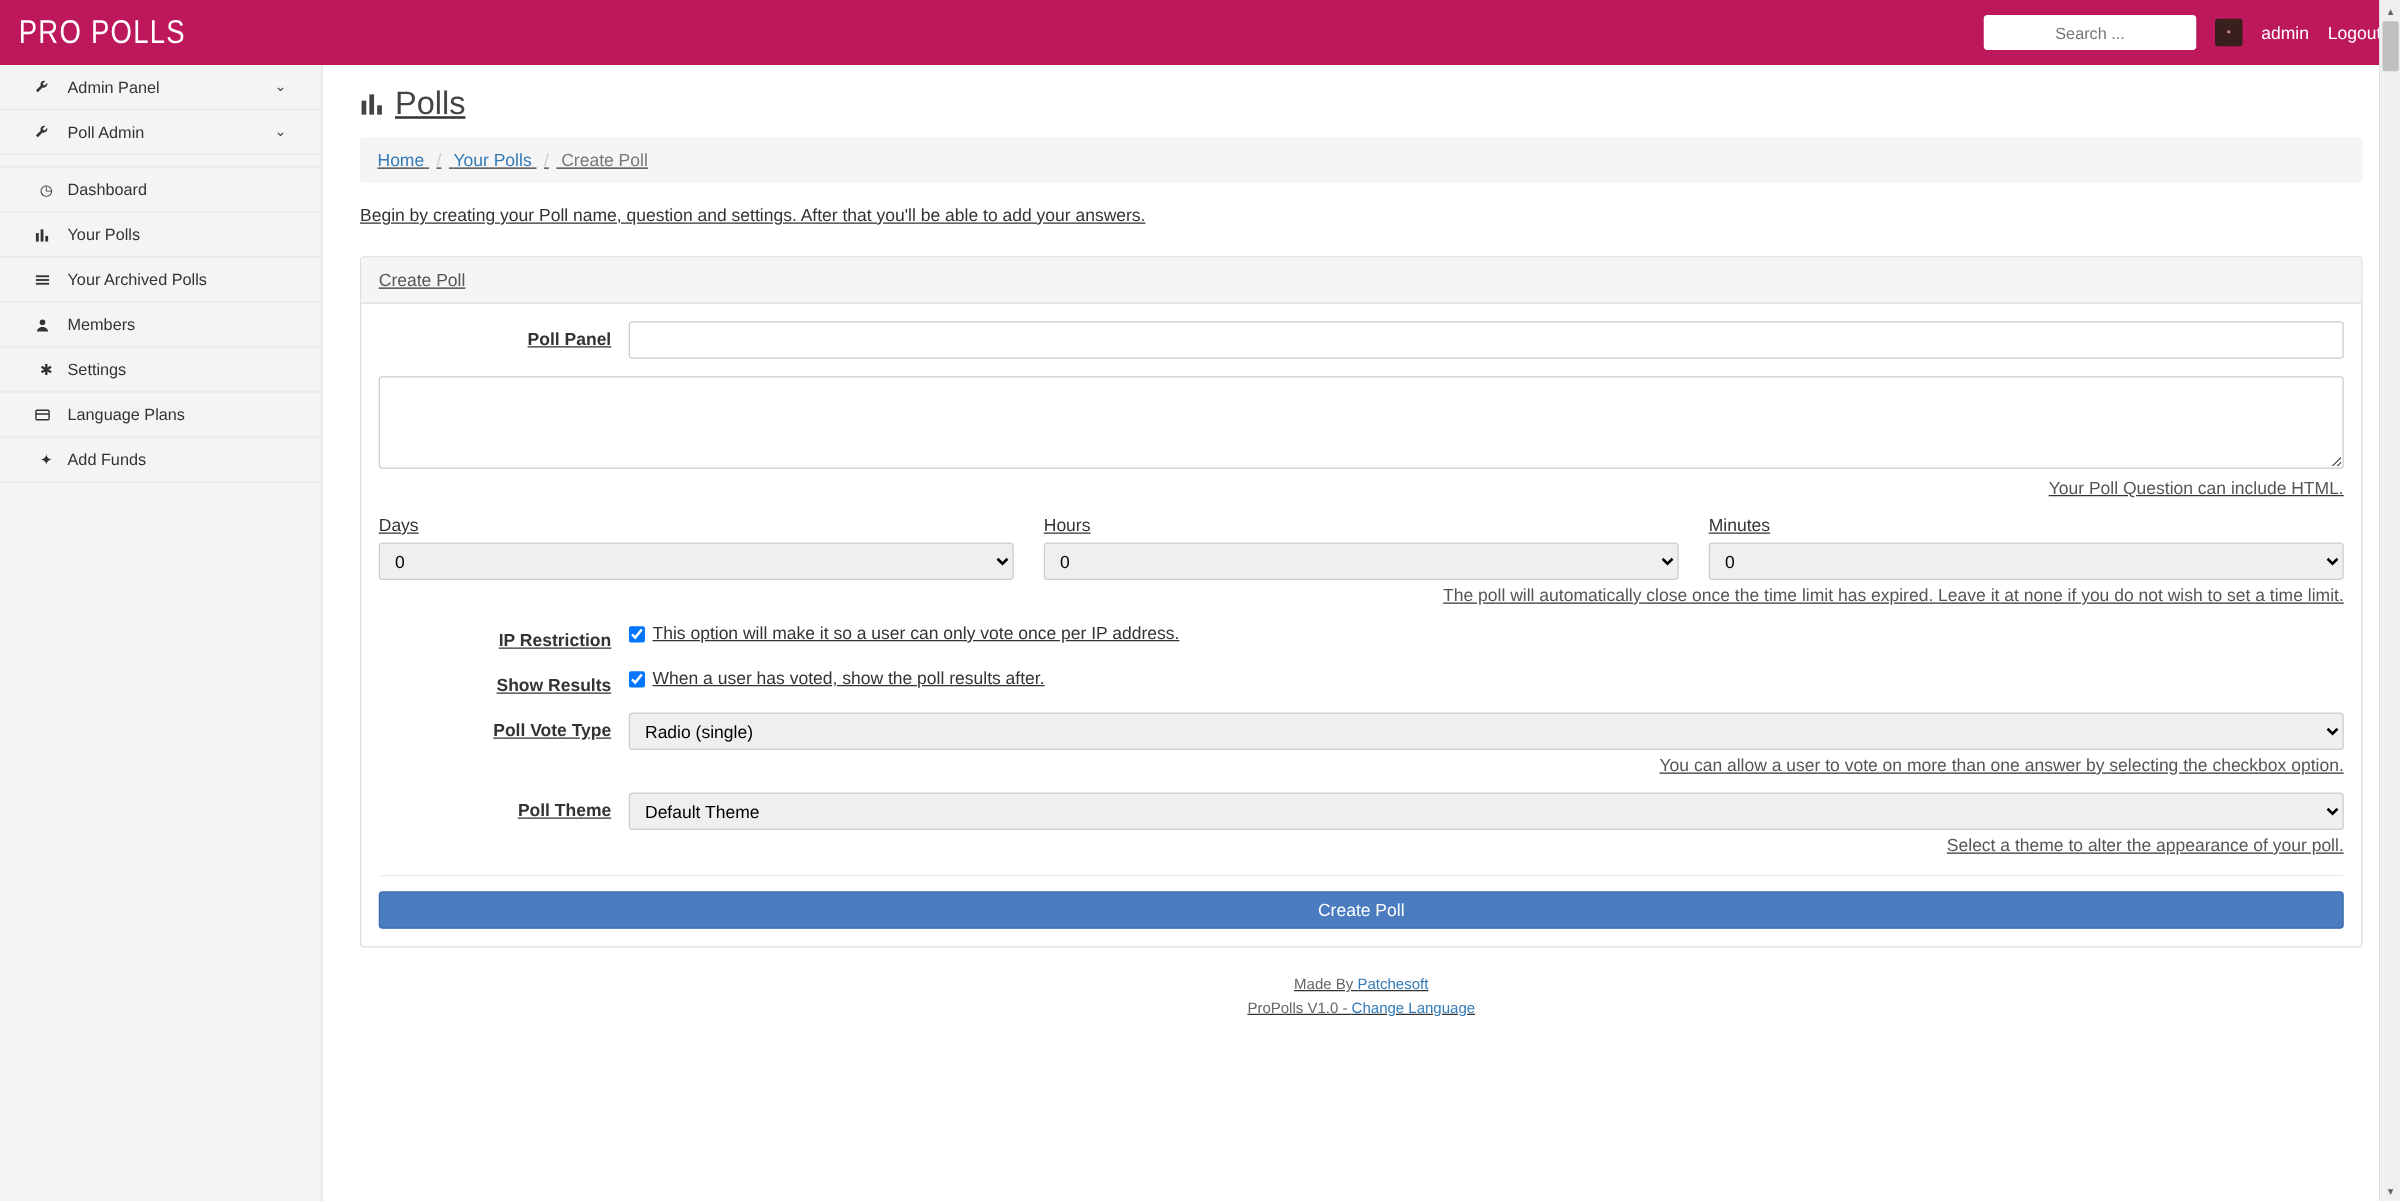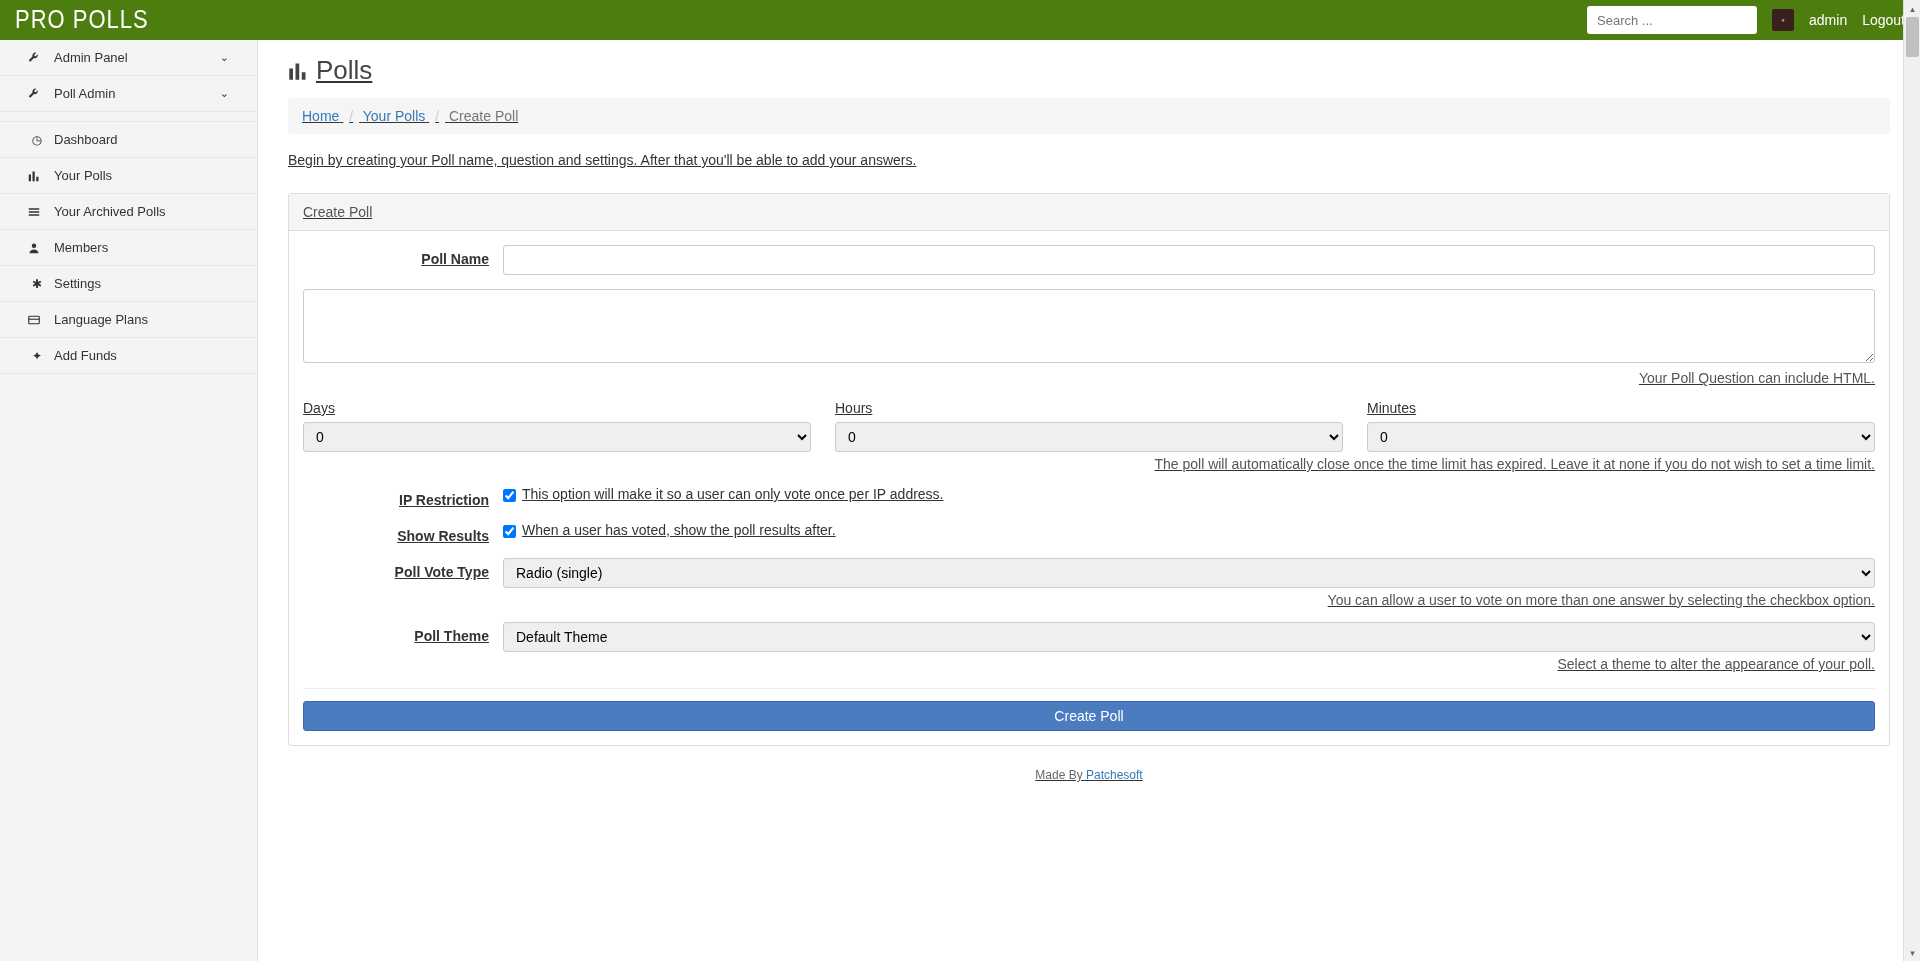--- a/index.html
+++ b/index.html
@@ -4,22 +4,22 @@
 <style>
   * { box-sizing: border-box; margin: 0; padding: 0; }
   body {
     font-family: "Helvetica Neue", Helvetica, Arial, sans-serif;
     font-size: 14px;
     color: #333;
     background: #fff;
   }
   
   .navbar {
-    background: #4d7c0f;
-    height: 40px;
+    background: #be185d;
+    height: 52px;
     display: flex;
     align-items: center;
     padding: 0 15px;
     color: #fff;
   }
   .brand {
     font-size: 22px;
     font-weight: 400;
     letter-spacing: 1px;
     font-family: "Arial Narrow", Arial, sans-serif;
@@ -31,20 +31,21 @@
     align-items: center;
     gap: 15px;
   }
   .search-input {
     width: 170px;
     height: 28px;
     border: none;
     border-radius: 3px;
     padding: 0 10px;
     font-size: 13px;
+    text-align: center;
   }
   .avatar {
     width: 22px;
     height: 22px;
     background: #3a1f1f;
     border-radius: 2px;
     display:flex;align-items:center;justify-content:center;
     font-size:6px;color:#c88;line-height:1;
   }
   .nav-link {
@@ -299,21 +300,21 @@
       <span>Create Poll</span>
     </div>
 
     <p class="intro">Begin by creating your Poll name, question and settings. After that you'll be able to add your answers.</p>
 
     <div class="panel">
       <div class="panel-heading">Create Poll</div>
       <div class="panel-body">
 
         <div class="form-group">
-          <div class="form-label">Poll Name</div>
+          <div class="form-label">Poll Panel</div>
           <div class="form-field">
             <input type="text" class="form-control" value="" style="">
           </div>
         </div>
 
         <div class="form-group">
           <div class="form-field">
             <textarea class="form-control" style=""></textarea>
             <div class="help-block">Your Poll Question can include HTML.</div>
           </div>
@@ -387,20 +388,23 @@
 
         <hr>
         <button class="btn-primary">Create Poll</button>
       </div>
     </div>
 
     <div class="footer">
       <div>
         <span>Made By </span><a>Patchesoft</a>
       </div>
+      <div>
+        <span>ProPolls V1.0 - </span><a>Change Language</a>
+      </div>
     </div>
 
   </div>
 </div>
 
 <div class="scrollbar-gutter">
   <div class="scrollbar-arrow-up">▴</div>
   <div class="scrollbar-thumb" style="top:17px"></div>
   <div class="scrollbar-arrow-down">▾</div>
 </div>

